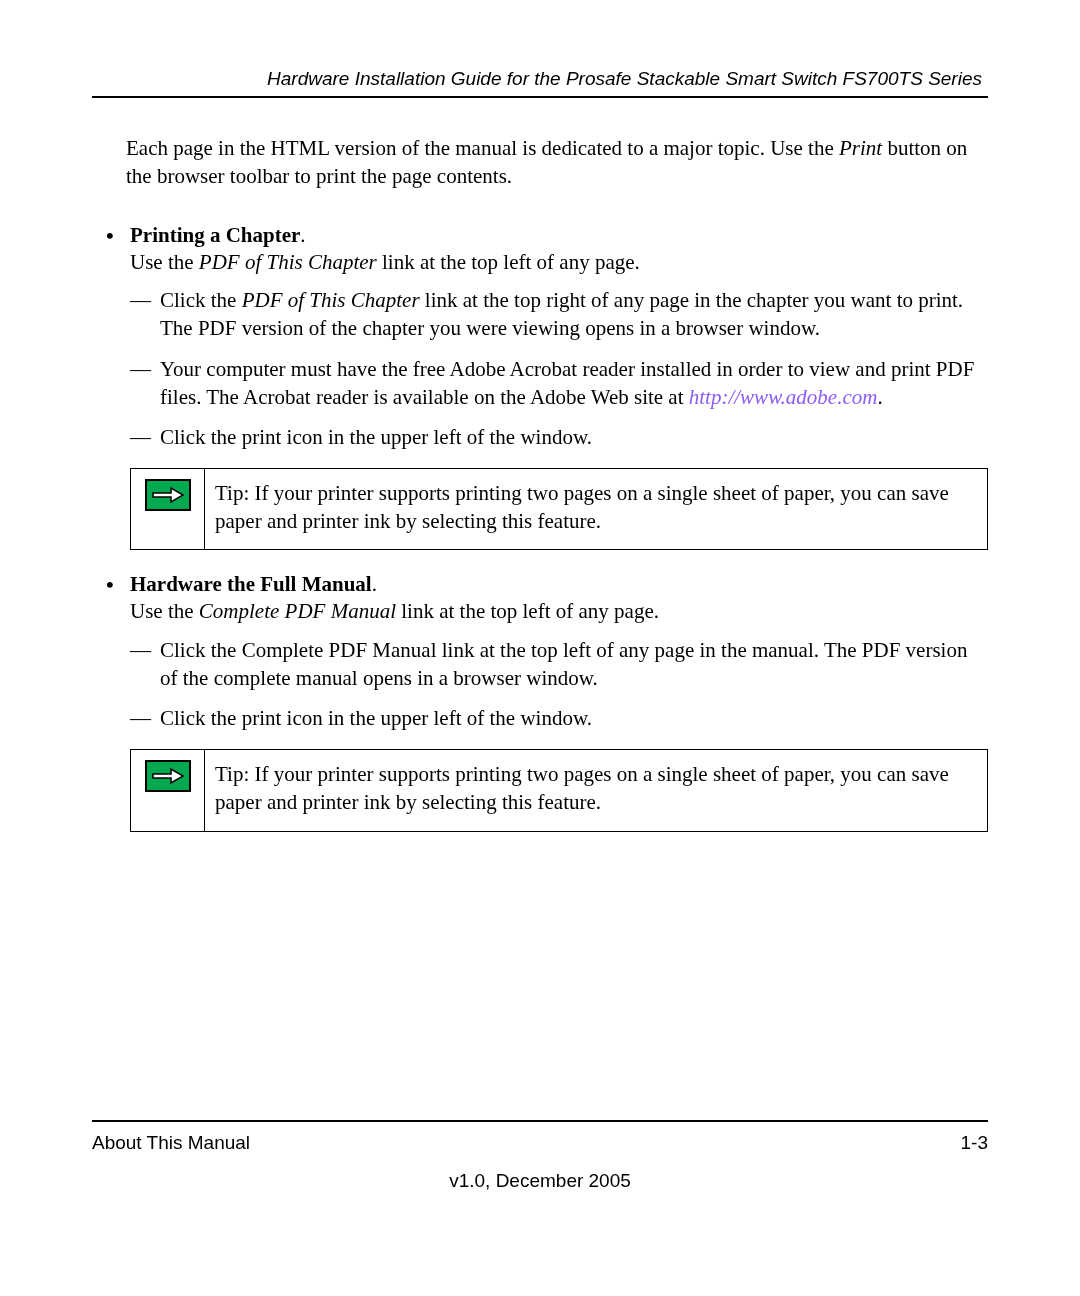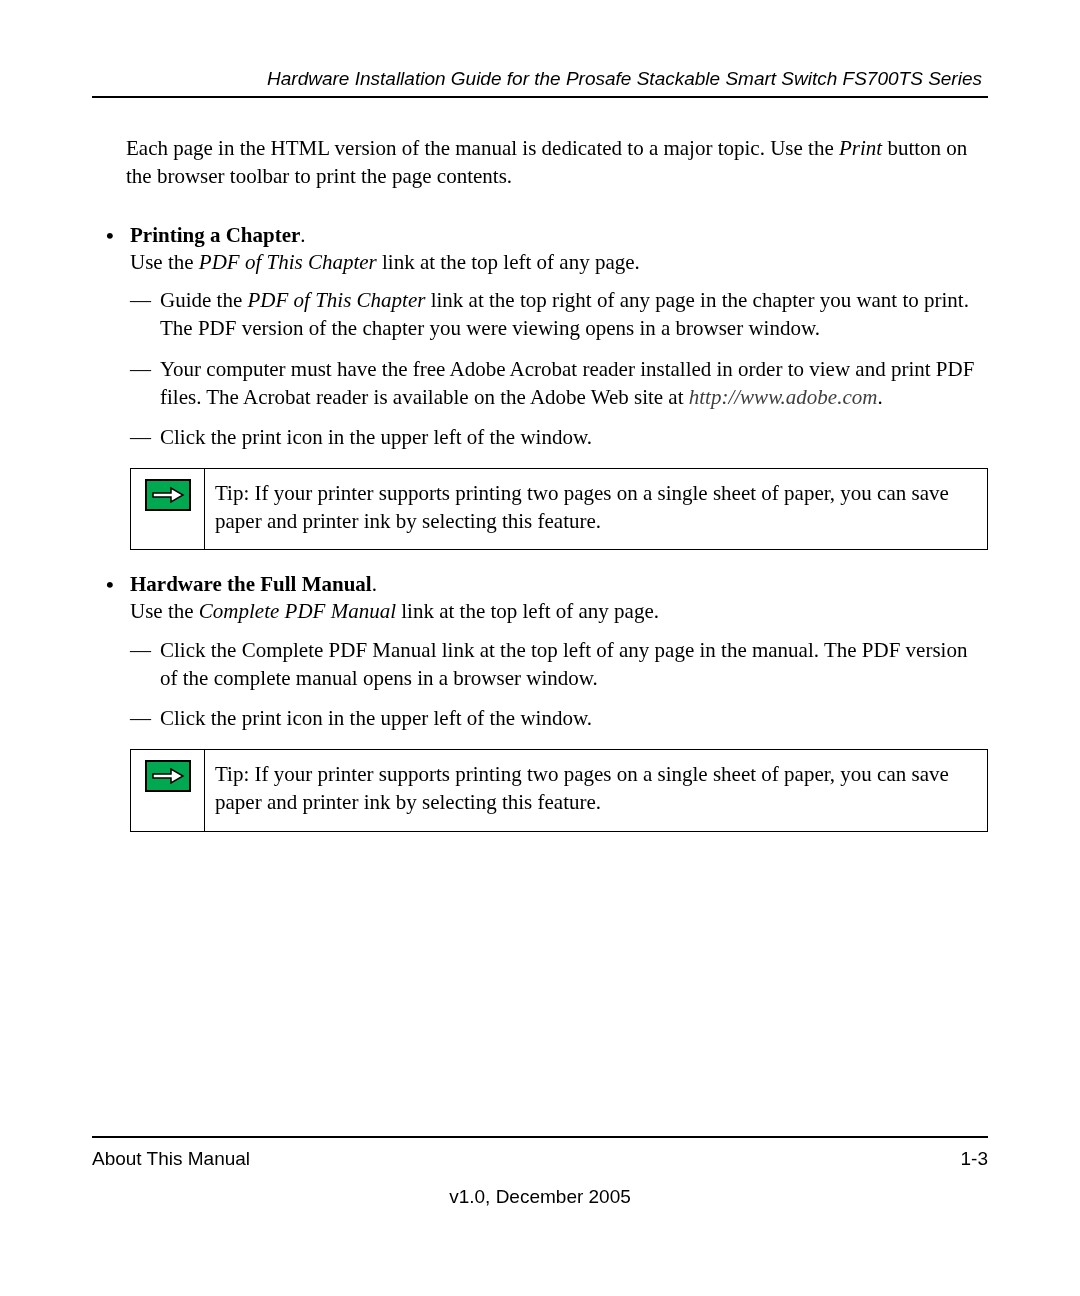--- a/index.html
+++ b/index.html
@@ -69,21 +69,21 @@
       line-height: 1.35;
     }
     .dash-item::before {
       content: "—";
       position: absolute;
       left: 0;
       top: 0;
     }
     .italic { font-style: italic; }
     .link {
-      color: #404040;
+      color: #8b5cf6;
       font-style: italic;
       text-decoration: none;
     }
     .tip-box {
       border: 1px solid #000;
       margin: 16px 0 22px 0;
       display: flex;
       align-items: stretch;
     }
     .tip-icon-cell {
@@ -108,21 +108,21 @@
       transform: translate(-50%, -50%);
     }
     .tip-text {
       padding: 10px 14px 14px 10px;
       line-height: 1.35;
       flex: 1;
     }
     .tip-label { font-weight: normal; }
     .footer {
       position: absolute;
-      bottom: 88px;
+      bottom: 104px;
       left: 92px;
       right: 92px;
     }
     .footer-rule {
       border: none;
       border-top: 2px solid #000;
       margin-bottom: 10px;
     }
     .footer-line {
       display: flex;
@@ -150,21 +150,21 @@
 
   <ul class="bullet-list">
 
     <li class="bullet-item">
       <span class="bullet-head">Printing a Chapter</span><span class="after-period">.</span>
       <p class="sub-para">
         <span>Use the </span><span class="italic">PDF of This Chapter</span><span> link at the top left of any page.</span>
       </p>
       <ul class="dash-list">
         <li class="dash-item">
-          <span>Guide the </span><span class="italic">PDF of This Chapter</span><span> link at the top right of any page in the chapter you want to print. The PDF version of the chapter you were viewing opens in a browser window.</span>
+          <span>Click the </span><span class="italic">PDF of This Chapter</span><span> link at the top right of any page in the chapter you want to print. The PDF version of the chapter you were viewing opens in a browser window.</span>
         </li>
         <li class="dash-item">
           <span>Your computer must have the free Adobe Acrobat reader installed in order to view and print PDF files. The Acrobat reader is available on the Adobe Web site at </span><a class="link">http://www.adobe.com</a><span>.</span>
         </li>
         <li class="dash-item">
           <span>Click the print icon in the upper left of the window.</span>
         </li>
       </ul>
       <div class="tip-box">
         <div class="tip-icon-cell">

